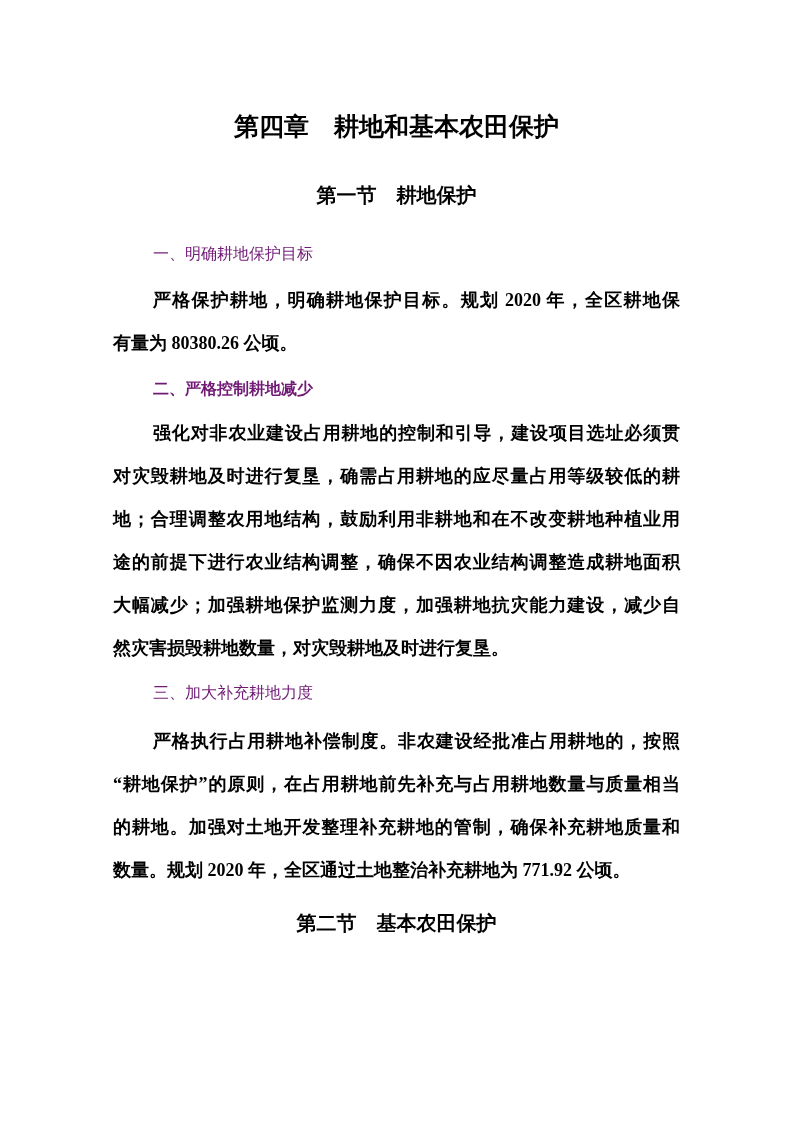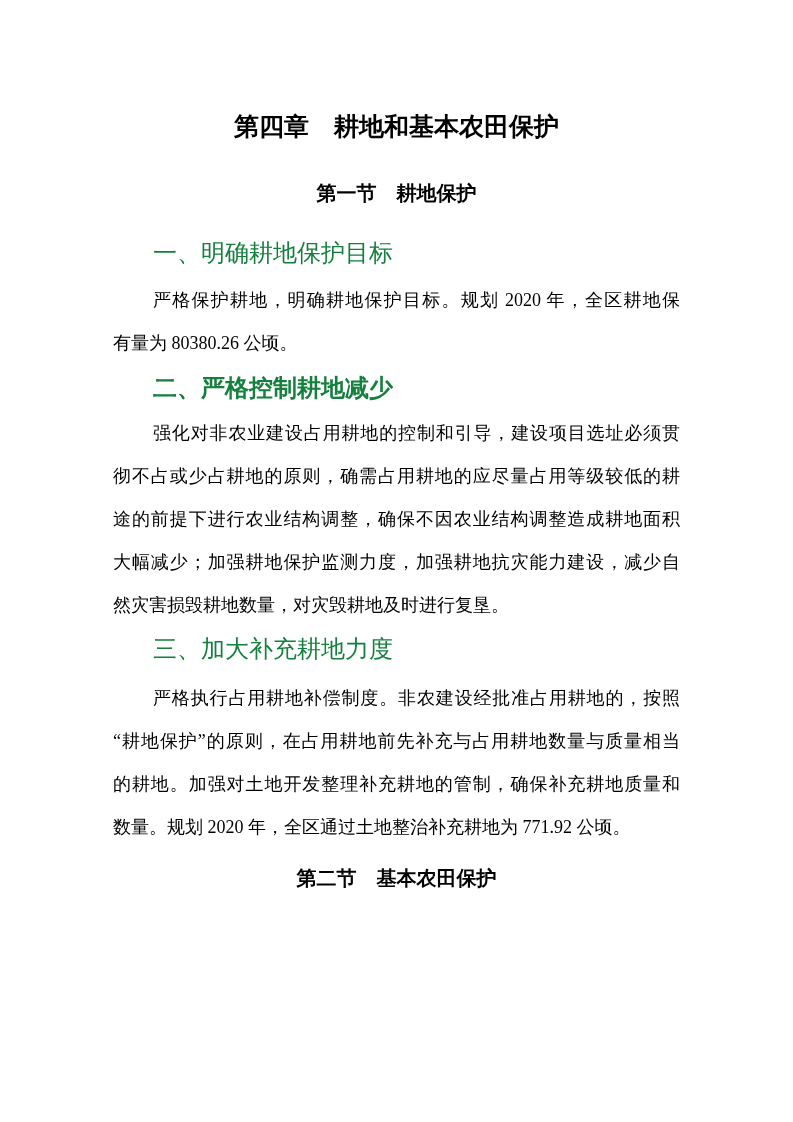--- a/index.html
+++ b/index.html
@@ -23,53 +23,54 @@
     font-family: "Liberation Sans", "DejaVu Sans", sans-serif;
     font-weight: 700;
     font-size: 25px;
     line-height: 32px;
     text-align: center;
     color: #000000;
     white-space: nowrap;
   }
   .section-title {
     margin: 16px;
-    font-family: Liberation Mono, monospace;
+    font-family: Liberation Sans, sans-serif;
     font-weight: 700;
     font-size: 20px;
     line-height: 30px;
     text-align: center;
     color: #000000;
     white-space: nowrap;
   }
   .section-title.first { margin-top: 38px; }
   .section-title.second { margin-top: 16px; }
   .subheading {
     margin: 0;
     font-family: "Liberation Serif", "DejaVu Serif", serif;
-    font-size: 24px;
+    font-size: 16px;
     line-height: 43px;
-    color: #15803d;
+    color: #701a75;
     padding-left: 40px;
   }
   .subheading.s1 { margin-top: 22px; }
   .subheading.s2 { margin-top: 2px; font-weight: bold; }
   .subheading.s3 { margin-top: 1px; }
   .subheading.s4 { margin-top: 21px; }
   .paragraph { margin: 0; }
   .paragraph.p1 { margin-top: 4px; }
   .paragraph.p2 { margin-top: 2px; }
   .paragraph.p3 { margin-top: 6px; }
   .line {
     font-family: "Liberation Serif", "DejaVu Serif", serif;
     font-size: 18px;
     line-height: 43px;
     color: #000000;
     text-align: justify;
     text-align-last: justify;
+    font-weight: bold;
   }
   .line.indent { padding-left: 40px; }
   .line.last {
     text-align: left;
     text-align-last: left;
   }
 </style>
 </head>
 <body>
 
@@ -83,21 +84,22 @@
 
   <div class="paragraph p1">
     <div class="line indent">严格保护耕地，明确耕地保护目标。规划 2020 年，全区耕地保</div>
     <div class="line last">有量为 80380.26 公顷。</div>
   </div>
 
   <div class="subheading s2">二、严格控制耕地减少</div>
 
   <div class="paragraph p2">
     <div class="line indent">强化对非农业建设占用耕地的控制和引导，建设项目选址必须贯</div>
-    <div class="line">彻不占或少占耕地的原则，确需占用耕地的应尽量占用等级较低的耕</div>
+    <div class="line">对灾毁耕地及时进行复垦，确需占用耕地的应尽量占用等级较低的耕</div>
+    <div class="line">地；合理调整农用地结构，鼓励利用非耕地和在不改变耕地种植业用</div>
     <div class="line">途的前提下进行农业结构调整，确保不因农业结构调整造成耕地面积</div>
     <div class="line">大幅减少；加强耕地保护监测力度，加强耕地抗灾能力建设，减少自</div>
     <div class="line last">然灾害损毁耕地数量，对灾毁耕地及时进行复垦。</div>
   </div>
 
   <div class="subheading s3">三、加大补充耕地力度</div>
 
   <div class="paragraph p3">
     <div class="line indent">严格执行占用耕地补偿制度。非农建设经批准占用耕地的，按照</div>
     <div class="line">“耕地保护”的原则，在占用耕地前先补充与占用耕地数量与质量相当</div>

